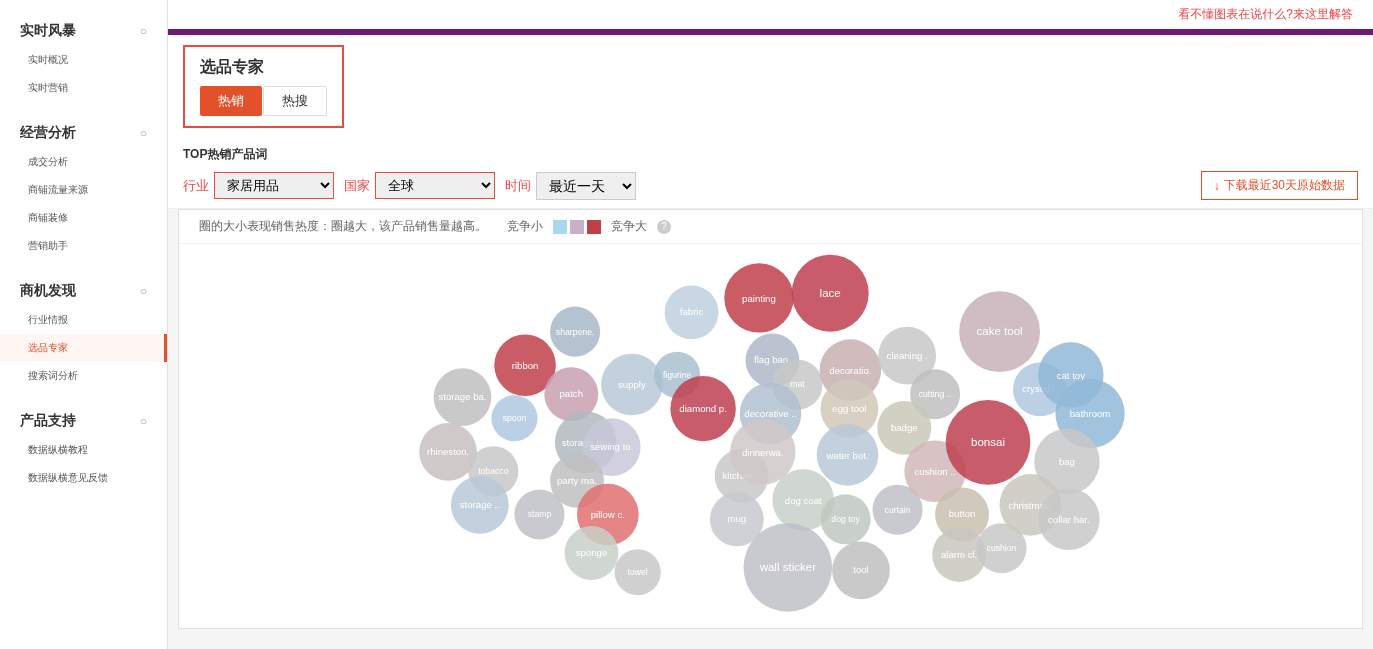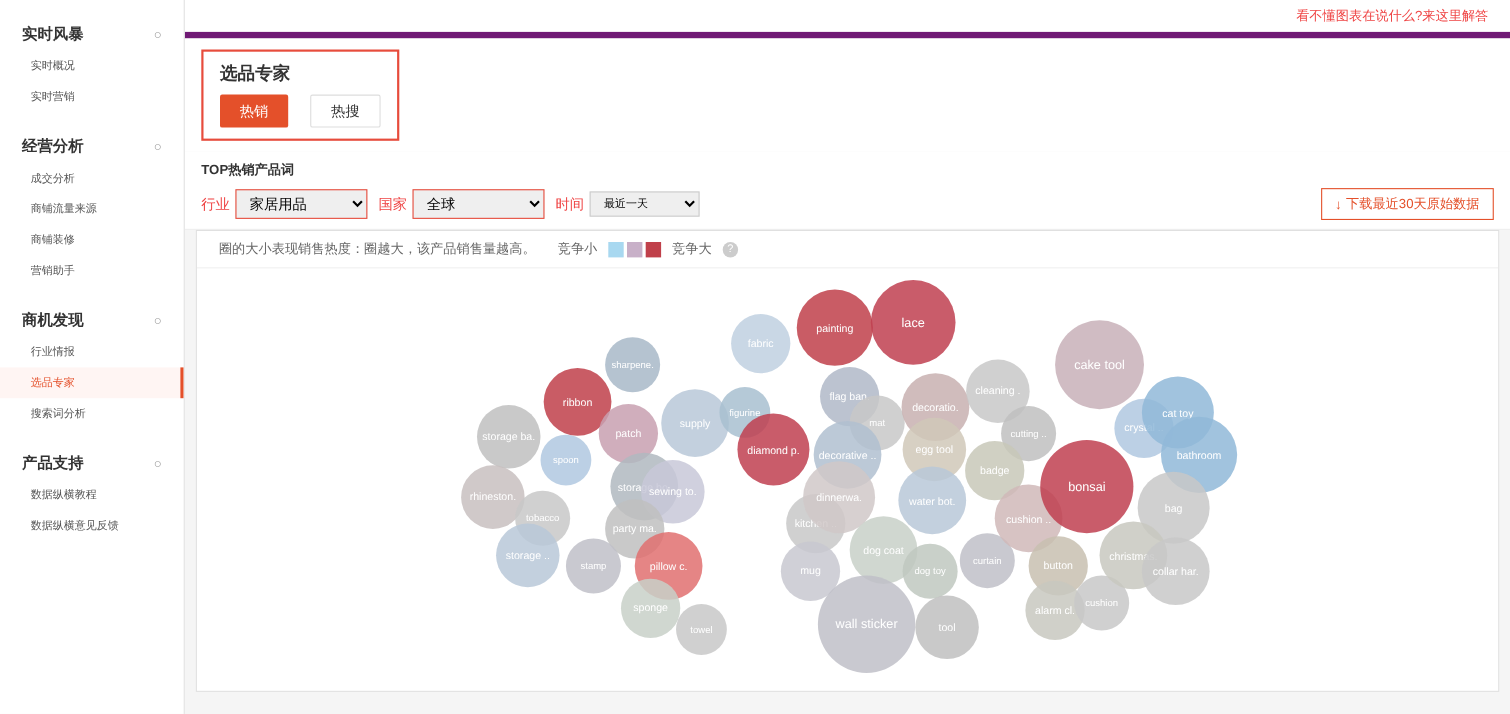--- a/index.html
+++ b/index.html
@@ -15,31 +15,31 @@
 
     
     .main { flex: 1; display: flex; flex-direction: column; overflow: hidden; }
 
     
     .top-bar { background: #fff; border-bottom: 6px solid #701a75; padding: 6px 20px; display: flex; justify-content: flex-end; align-items: center; font-size: 12px; color: #ef4444; }
 
     
     .content { flex: 1; padding: 0; overflow: auto; background: #f5f5f5; }
     .panel-title { font-size: 16px; font-weight: bold; color: #333; margin-bottom: 8px; }
-    .tab-group { display: flex; gap: 20px; }
+    .tab-group { display: flex; gap: 1px; }
     .tab-btn { padding: 5px 18px; border: none; cursor: pointer; font-size: 13px; border-radius: 2px; }
     .tab-btn.active { background: #e4502a; color: #fff; }
     .tab-btn.inactive { background: #fff; color: #333; border: 1px solid #ddd; }
 
     
     .filter-bar { padding: 10px 20px; display: flex; align-items: center; gap: 15px; }
     .filter-group { display: flex; align-items: center; gap: 5px; }
     .filter-label { color: #ef4444; font-size: 13px; white-space: nowrap; }
     .filter-select { border: 1px solid #e74c3c; padding: 4px 8px; font-size: 13px; min-width: 120px; outline: none; cursor: pointer; }
-    .filter-select-normal { border: 1px solid #ccc; padding: 4px 8px; font-size: 10px; min-width: 100px; outline: none; cursor: pointer; }
+    .filter-select-normal { border: 1px solid #ccc; padding: 4px 8px; font-size: 14px; min-width: 100px; outline: none; cursor: pointer; }
     .download-btn { margin-left: auto; border: 1px solid #e4502a; color: #e4502a; background: #fff; padding: 5px 12px; cursor: pointer; font-size: 12px; display: flex; align-items: center; gap: 4px; }
 
     
     .bubble-area { margin: 0 10px; background: #fff; border: 1px solid #e0e0e0; position: relative; height: 420px; overflow: hidden; }
     .legend-bar { padding: 8px 20px; display: flex; align-items: center; gap: 10px; font-size: 12px; color: #666; border-bottom: 1px solid #f0f0f0; }
     .legend-color-bar { display: flex; align-items: center; gap: 3px; }
     .legend-sq { width: 14px; height: 14px; }
     .legend-sq.light-blue { background: #a8d8f0; }
     .legend-sq.mid { background: #c8b0c8; }
     .legend-sq.dark-red { background: #c0404a; }

